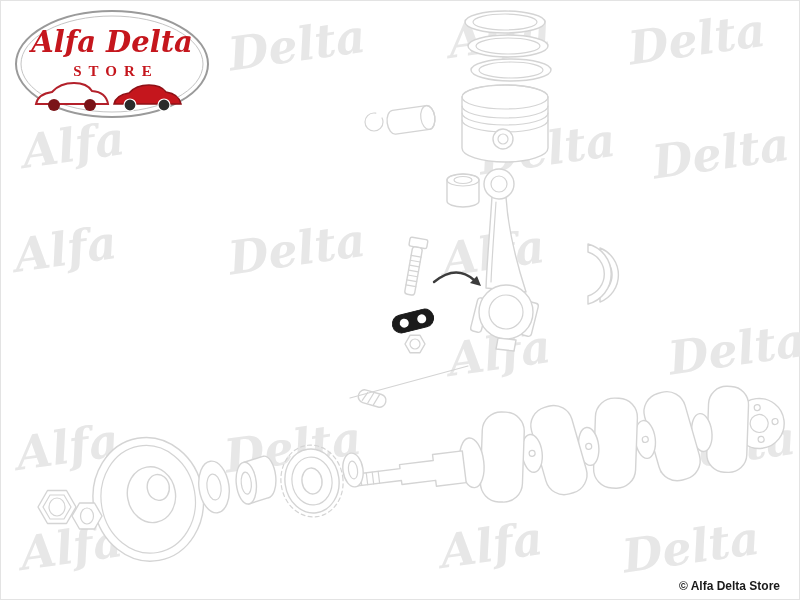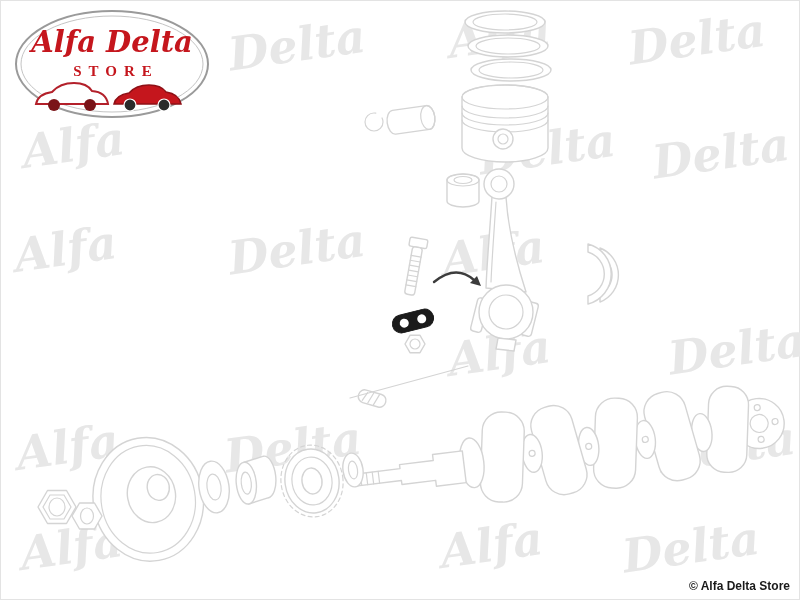--- a/index.html
+++ b/index.html
@@ -13,21 +13,21 @@
   html,body{width:800px;height:600px;overflow:hidden;background:#fff;
     font-family:"Liberation Sans",sans-serif;}
   .page{position:relative;width:800px;height:600px;background:#fff;
     box-shadow:inset 0 0 0 1px #e3e3e3;}
   .wm-layer{position:absolute;inset:0;z-index:0;}
   .wm{position:absolute;color:var(--watermark-color);
     font:italic 700 46px "DejaVu Serif",serif;
     transform:rotate(-8deg);white-space:nowrap;pointer-events:none;}
   svg.diagram{position:absolute;left:0;top:0;z-index:1;}
   svg.logo{position:absolute;left:12px;top:8px;z-index:2;}
-  .copyright{position:absolute;right:10px;bottom:7px;z-index:2;
+  .copyright{position:absolute;right:20px;bottom:7px;z-index:2;
     font:700 12px "Liberation Sans",sans-serif;color:#1a1a1a;}
   
   .p{fill:#fff;stroke:var(--drawing-color);stroke-width:1.4;
      stroke-linejoin:round;stroke-linecap:round;}
   .l{fill:none;stroke:var(--drawing-color);stroke-width:1.2;stroke-linecap:round;}
   .hl{fill:var(--highlight-color);stroke:var(--highlight-color);stroke-width:1;}
   .arrow-ln{fill:none;stroke:var(--arrow-color);stroke-width:2.4;stroke-linecap:round;}
   .arrow-hd{fill:var(--arrow-color);}
   .brand{fill:var(--accent-red);font:italic 700 29px "DejaVu Serif",serif;}
   .store{fill:var(--accent-red);font:700 15px "Liberation Serif",serif;letter-spacing:7px;}

